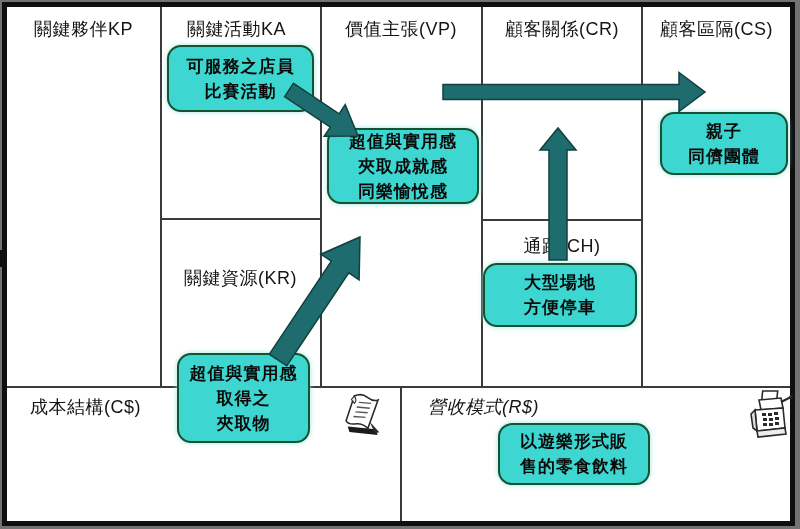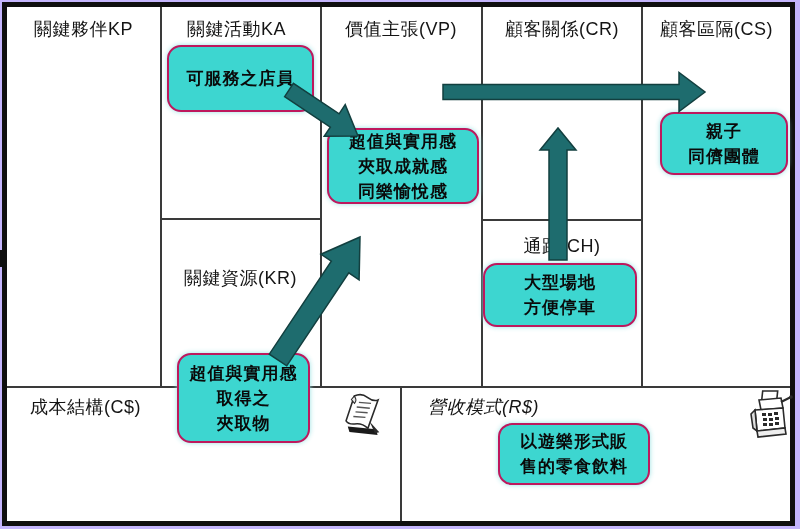--- a/index.html
+++ b/index.html
@@ -1,24 +1,24 @@
 <!DOCTYPE html>
 <html><head>
 <meta charset="utf-8">
 <style>
   html,body{margin:0;padding:0;background:#fff;}
-  .stage{position:relative;width:800px;height:529px;background:#c4b5fd;overflow:hidden;
+  .stage{position:relative;width:800px;height:529px;background:#737373;overflow:hidden;
          font-family:"Liberation Sans","DejaVu Sans",sans-serif;}
   .frame{position:absolute;left:2px;top:2px;width:793px;height:524px;
          border:5px solid #0f0f0f;box-sizing:border-box;background:#fff;}
   .gline{position:absolute;background:#3a3a3a;z-index:1;}
   .hdr{position:absolute;z-index:2;font-size:18px;color:#141414;text-align:center;
        letter-spacing:0.5px;white-space:nowrap;}
   .hdr.left{text-align:left;}
-  .note{position:absolute;z-index:3;background:#3dd6d0;border:2px solid #be185d;
+  .note{position:absolute;z-index:3;background:#3dd6d0;border:2px solid #14532d;
         border-radius:14px;box-sizing:border-box;
         box-shadow:0 0 5px rgba(150,225,228,0.95);
         display:flex;flex-direction:column;justify-content:center;align-items:center;
         font-family:"DejaVu Serif","Liberation Serif",serif;font-weight:bold;
         color:#0a0a0a;font-size:17px;line-height:25px;letter-spacing:1px;text-align:center;}
   .arrow-layer{position:absolute;left:0;top:0;z-index:4;pointer-events:none;}
   .arrow{fill:#1e6c6e;stroke:#123f3f;stroke-width:1.5;}
   .clipart{position:absolute;z-index:3;}
   .notch{position:absolute;left:0;top:250px;width:5px;height:17px;background:#0f0f0f;z-index:5;}
 </style>
@@ -43,20 +43,21 @@
   <div class="hdr" style="left:321px;top:17px;width:160px;">價值主張(VP)</div>
   <div class="hdr" style="left:483px;top:17px;width:158px;">顧客關係(CR)</div>
   <div class="hdr" style="left:643px;top:17px;width:147px;">顧客區隔(CS)</div>
   <div class="hdr" style="left:161px;top:238px;width:159px;margin-top:28px;">關鍵資源(KR)</div>
   <div class="hdr" style="left:483px;top:234px;width:158px;">通路(CH)</div>
   <div class="hdr left" style="left:30px;top:395px;">成本結構(C$)</div>
   <div class="hdr left" style="left:428px;top:395px;font-style:italic;">營收模式(R$)</div>
 
   <div class="note" style="left:167px;top:45px;width:147px;height:67px;">
     <div>可服務之店員</div>
+    <div>比賽活動</div>
   </div>
   <div class="note" style="left:327px;top:128px;width:152px;height:76px;">
     <div>超值與實用感</div>
     <div>夾取成就感</div>
     <div>同樂愉悅感</div>
   </div>
   <div class="note" style="left:660px;top:112px;width:128px;height:63px;">
     <div>親子</div>
     <div>同儕團體</div>
   </div>

